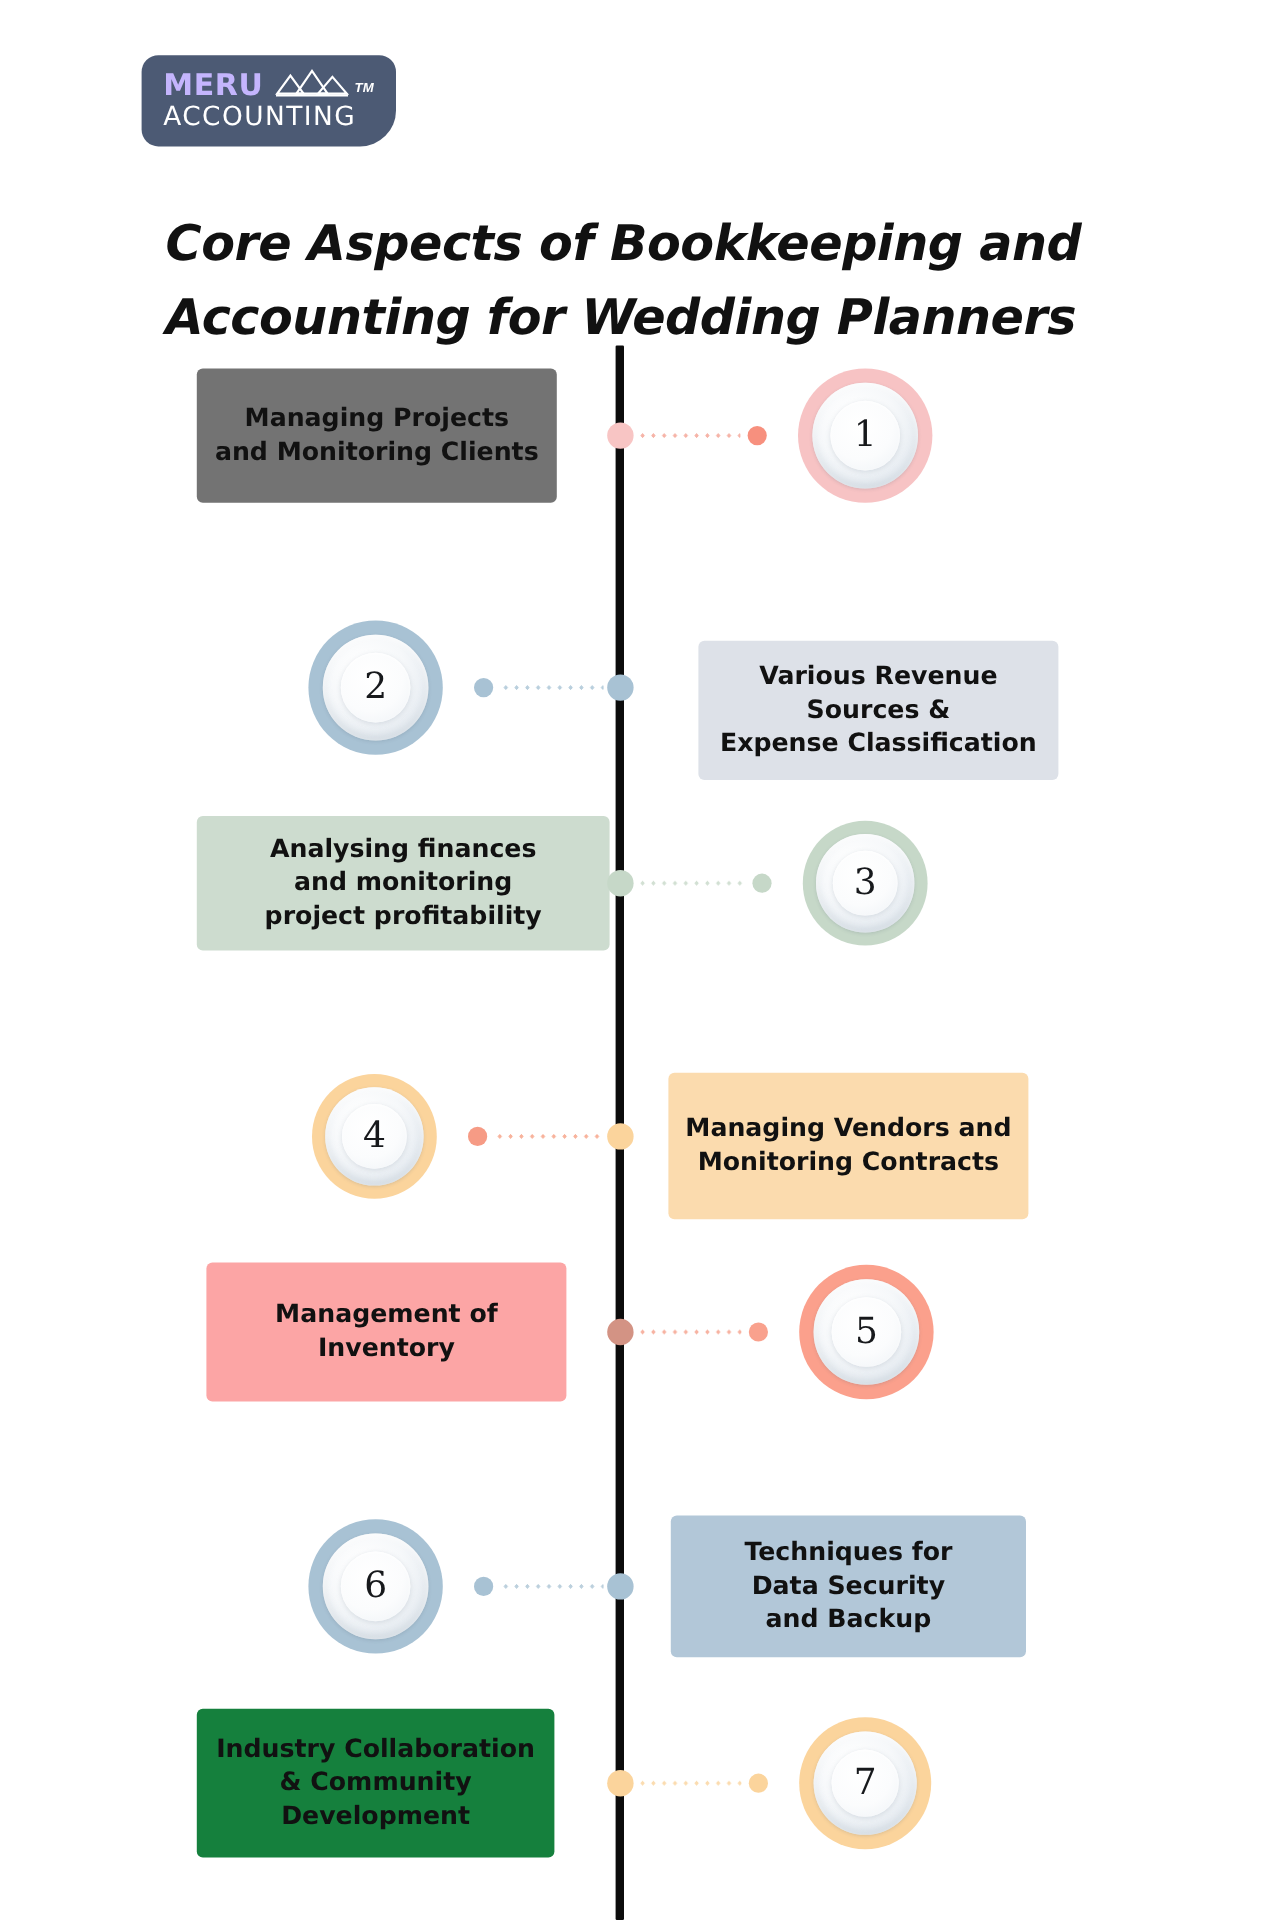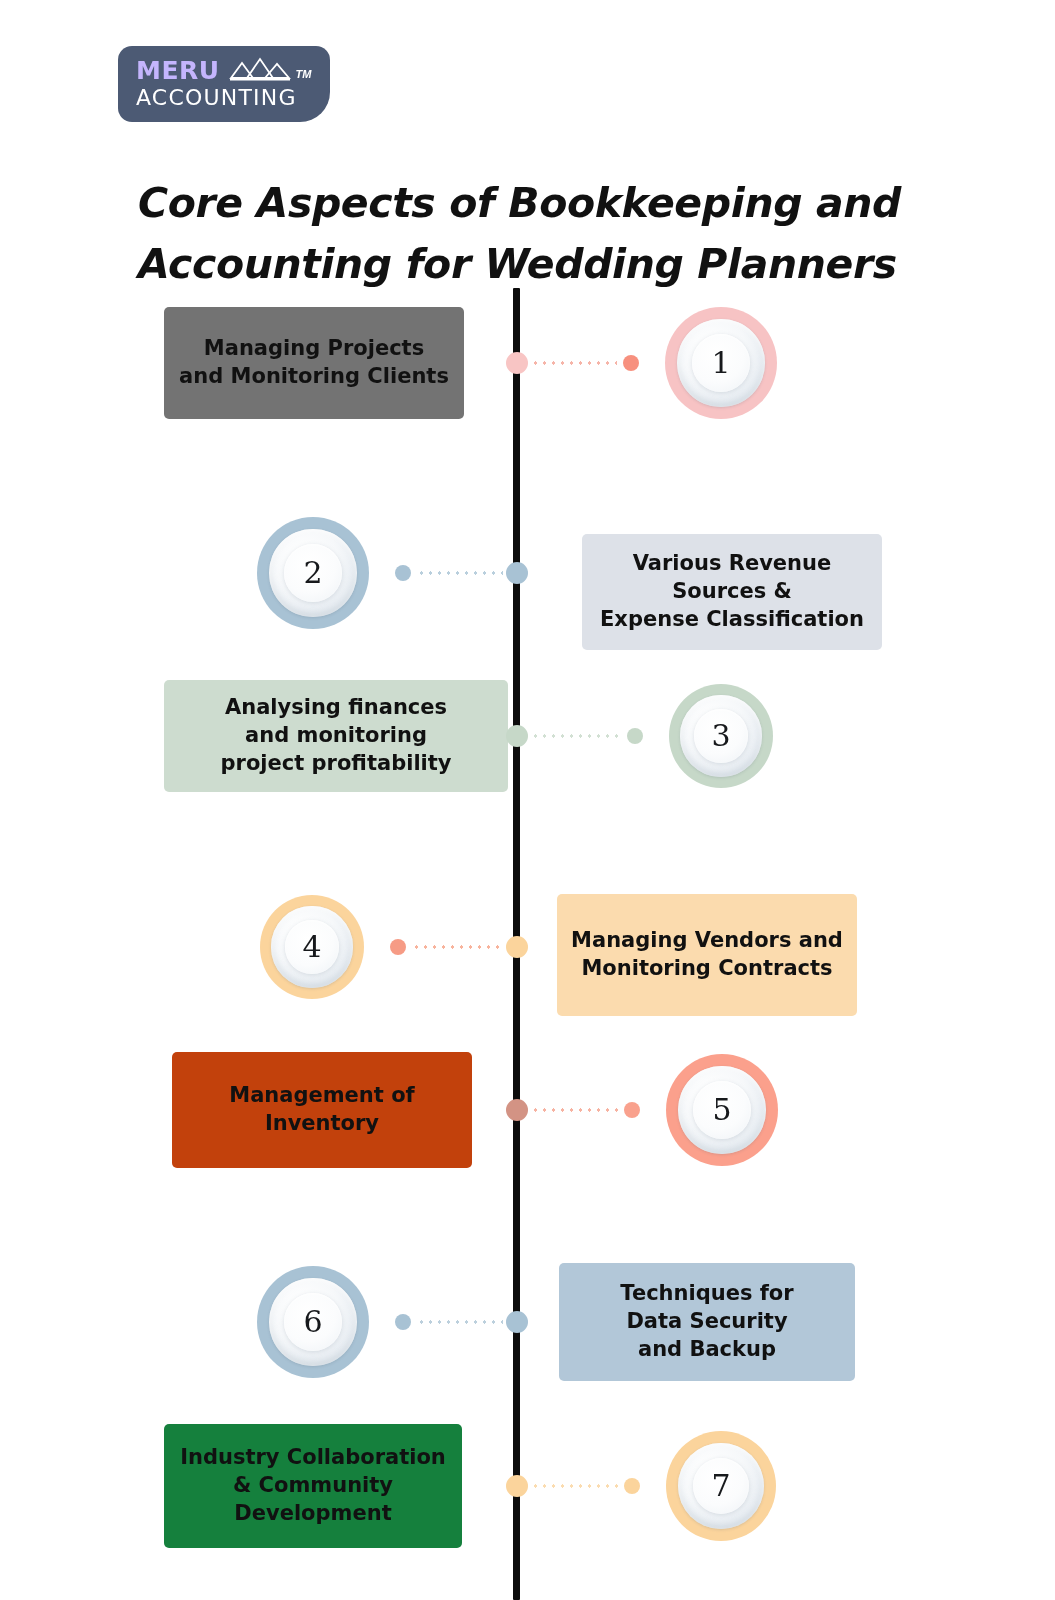--- a/index.html
+++ b/index.html
@@ -236,21 +236,21 @@
       <div class="badge" style="width: 104px; height: 104px; left: 260px; top: 895px; background: rgb(251, 212, 156);">
         <div class="badge-inner">
           <span class="badge-num">4</span>
         </div>
       </div>
       <div class="conn-line" style="left: 412px; width: 91px; top: 945px; background-image: radial-gradient(circle, rgb(248, 179, 156) 0px, rgb(248, 179, 156) 1.6px, rgba(0, 0, 0, 0) 1.7px); background-size: 9px 4px;"></div>
       <div class="conn-dot-axis" style="width: 22px; height: 22px; left: 506px; top: 936px; background: rgb(251, 212, 156);"></div>
       <div class="conn-dot-end" style="width: 16px; height: 16px; left: 390px; top: 939px; background: rgb(246, 155, 133);"></div>
     </div>
     <div class="row">
-      <div class="card" style="width: 300px; height: 116px; left: 172px; top: 1052px; background: #c2410c;">
+      <div class="card" style="width: 300px; height: 116px; left: 172px; top: 1052px; background: #fca5a5;">
         <span>Management of<br>Inventory</span>
       </div>
       <div class="badge" style="width: 112px; height: 112px; left: 666px; top: 1054px; background: rgb(251, 160, 140);">
         <div class="badge-inner">
           <span class="badge-num">5</span>
         </div>
       </div>
       <div class="conn-line" style="left: 531px; width: 87px; top: 1108px; background-image: radial-gradient(circle, rgb(247, 179, 162) 0px, rgb(247, 179, 162) 1.6px, rgba(0, 0, 0, 0) 1.7px); background-size: 9px 4px;"></div>
       <div class="conn-dot-axis" style="width: 22px; height: 22px; left: 506px; top: 1099px; background: rgb(211, 147, 132);"></div>
       <div class="conn-dot-end" style="width: 16px; height: 16px; left: 624px; top: 1102px; background: rgb(249, 161, 141);"></div>

